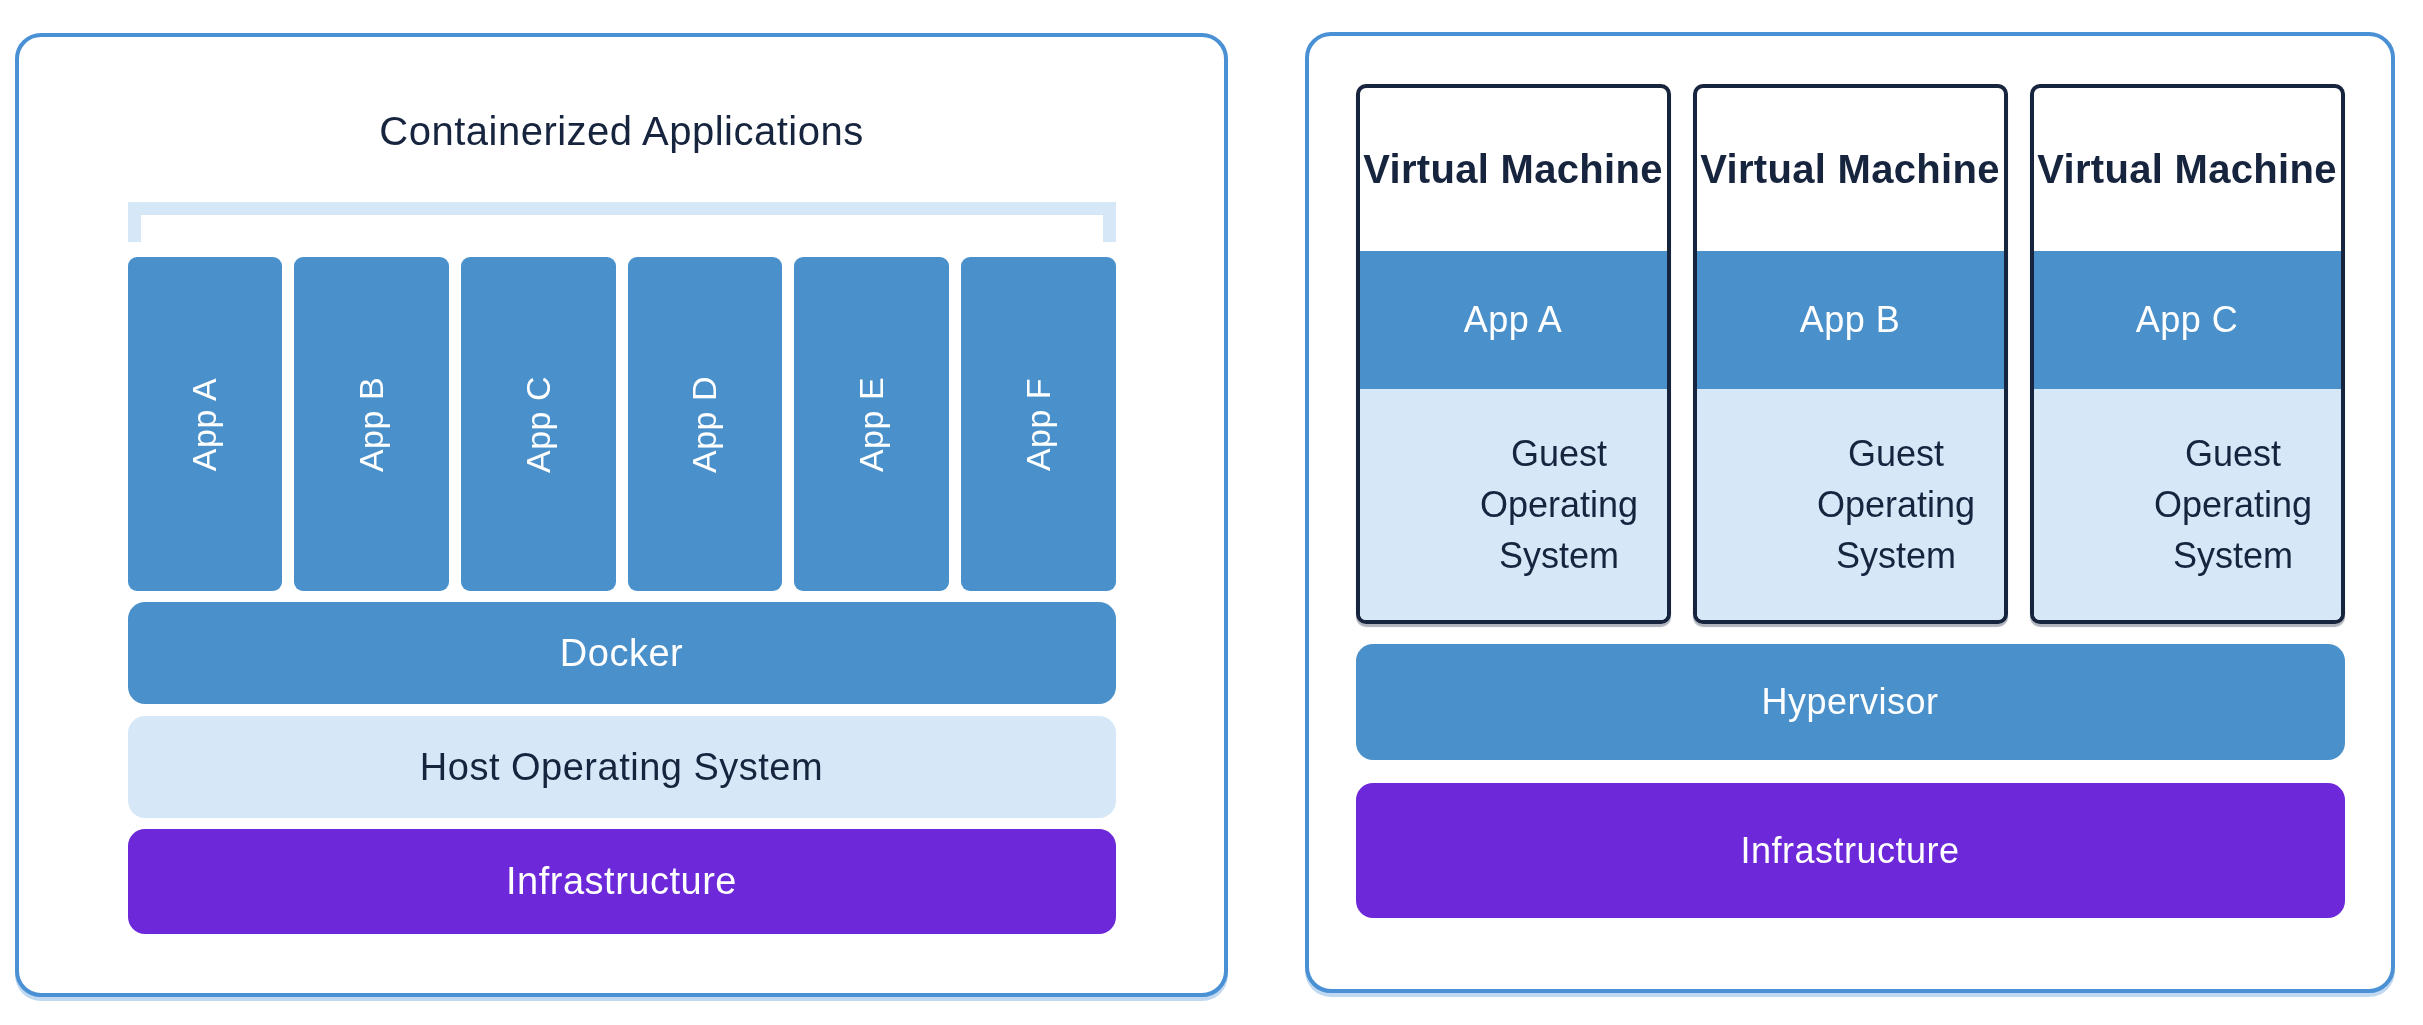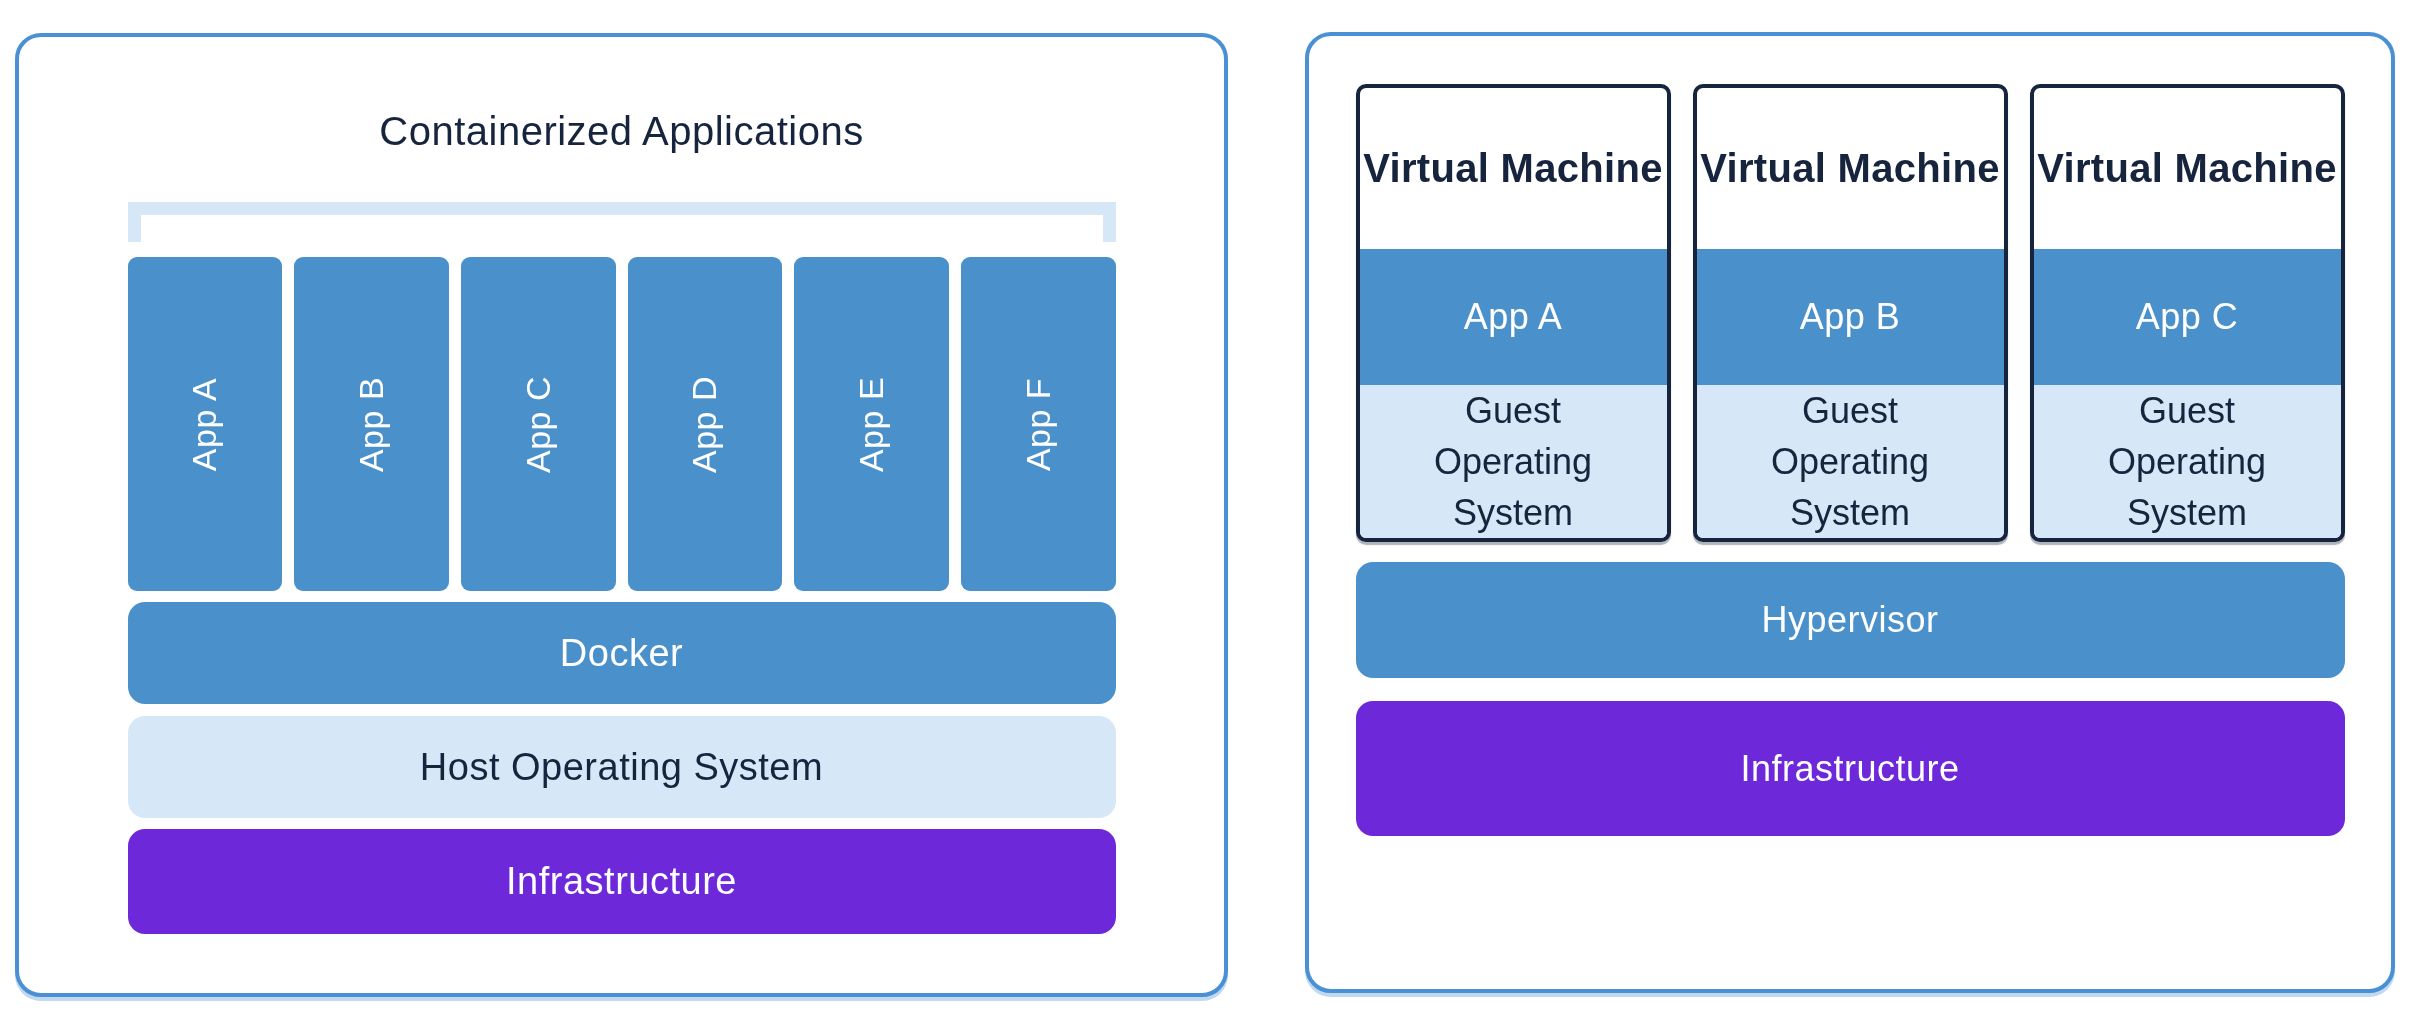--- a/index.html
+++ b/index.html
@@ -41,37 +41,37 @@
     font-size: 38px; letter-spacing: 0.5px;
   }
   .layer.blue  { background: #4a91cb; color: #ffffff; }
   .layer.light { background: #d6e8f8; color: #17243e; }
   .layer.green { background: #6d28d9; color: #ffffff; }
   .l-docker { margin-top: 11px; height: 102px; }
   .l-host   { margin-top: 12px; height: 102px; }
   .l-infra  { margin-top: 11px; height: 105px; }
 
   .right-content { width: 989px; margin: 0 auto; padding-top: 48px; }
-  .vm-row { display: flex; gap: 22px; height: 458px; }
+  .vm-row { display: flex; gap: 22px; height: 540px; }
   .vm-box {
     flex: 1; background: #ffffff; border: 4px solid #17243e; border-radius: 10px;
     overflow: hidden; display: flex; flex-direction: column;
     box-shadow: 0 3px 1px rgba(23,36,62,0.35);
   }
   .vm-header {
     height: 163px; display: flex; align-items: center; justify-content: center;
     color: #17243e; font-size: 40px; font-weight: 700; letter-spacing: 0.3px;
   }
   .vm-app {
     height: 138px; background: #4a91cb; color: #ffffff; font-size: 36px;
     display: flex; align-items: center; justify-content: center; letter-spacing: 0.5px;
   }
   .vm-os {
     flex: 1; background: #d6e8f8; color: #17243e; font-size: 36px;
-    display: flex; align-items: center; justify-content: center; text-align: center;
+    display: flex; align-items: center; justify-content: flex-end; text-align: center;
   }
   .vm-os span { display: block; max-width: 215px; line-height: 1.42; }
   .r-hyper { margin-top: 20px; height: 116px; font-size: 36px; }
   .r-infra { margin-top: 23px; height: 135px; font-size: 36px; }
 </style>
 </head>
 <body>
 
 <div class="panel panel-left">
   <div class="left-content">

